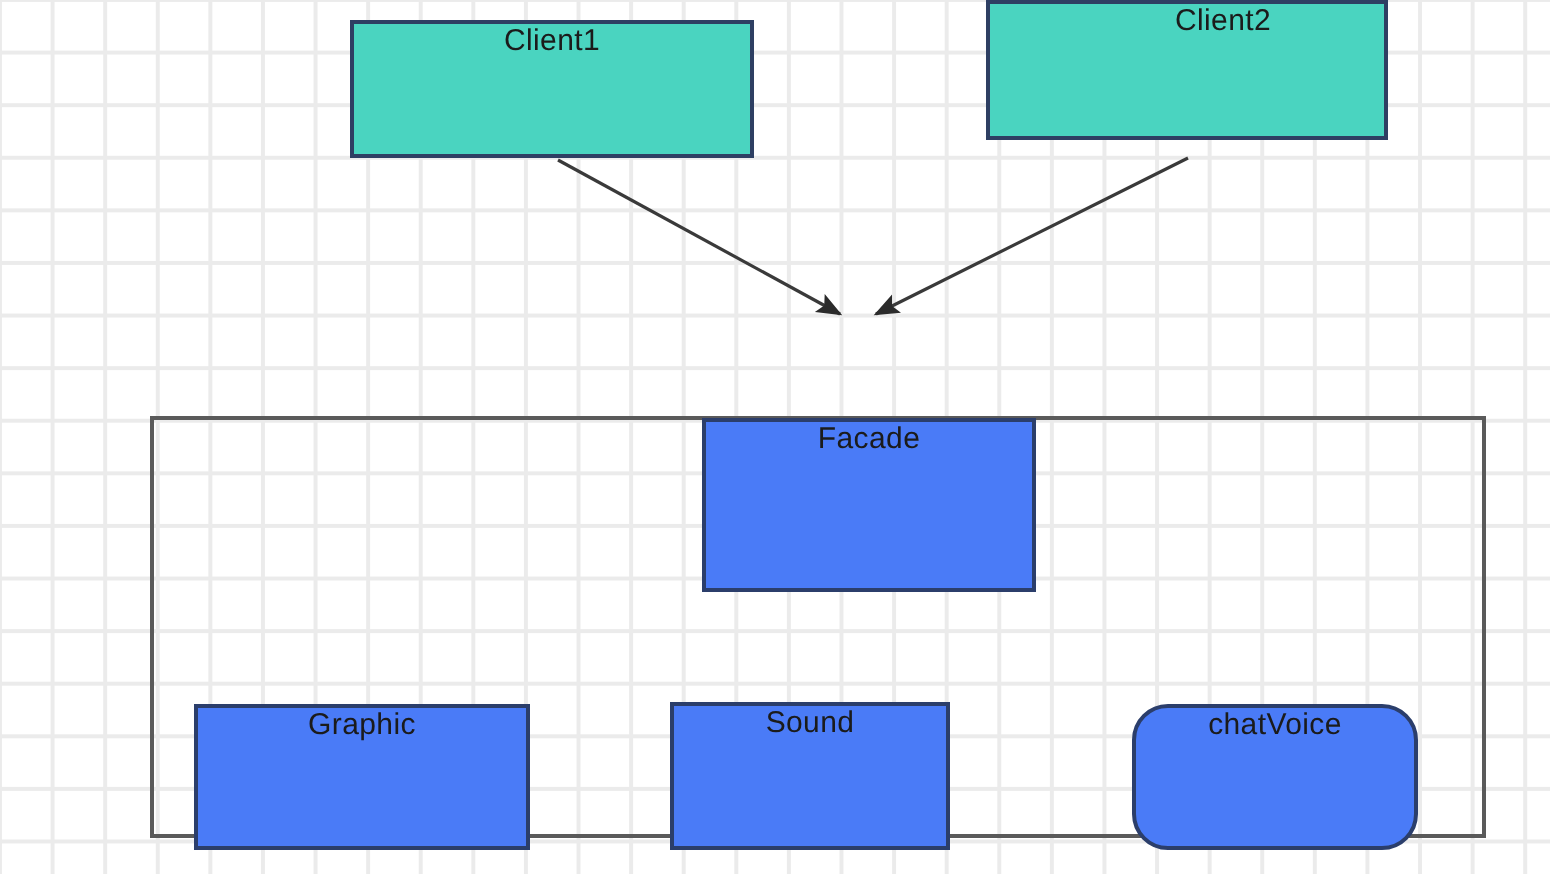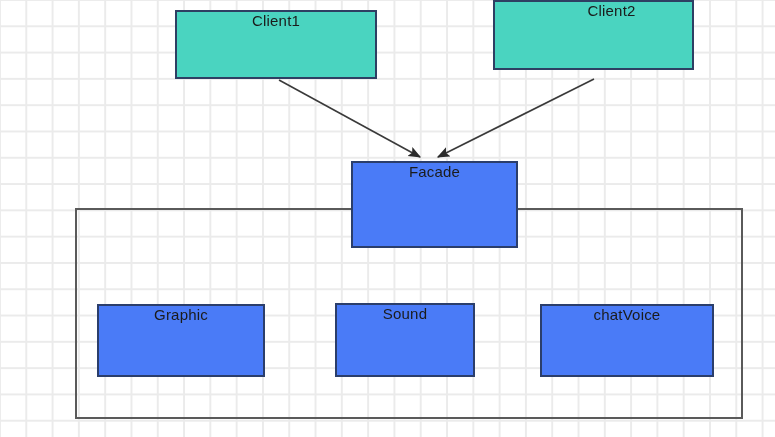--- a/index.html
+++ b/index.html
@@ -34,20 +34,21 @@
   }
 
   .node-client {
     background: #4ad4c0;
     border: 2px solid #2e3f63;
   }
 
   .node-blue {
     background: #4a7bf7;
     border: 2px solid #2b3e6b;
+    margin-top: 48px;
   }
 
   .subsystem-box {
     position: absolute;
     box-sizing: border-box;
     background: transparent;
     border: 2px solid #5a5a5a;
   }
 
   svg.edges {
@@ -90,17 +91,17 @@
   </div>
 
   <div class="node node-blue" style="left:97px; top:304px; width:168px; height:73px;">
     <span>Graphic</span>
   </div>
 
   <div class="node node-blue" style="left:335px; top:303px; width:140px; height:74px;">
     <span>Sound</span>
   </div>
 
-  <div class="node node-blue" style="left:540px; top:304px; width:174px; height:73px;">
+  <div class="node node-blue" style="left:566px; top:304px; width:143px; height:73px;border-radius:18px;">
     <span>chatVoice</span>
   </div>
 
 </div>
 
 </body></html>

